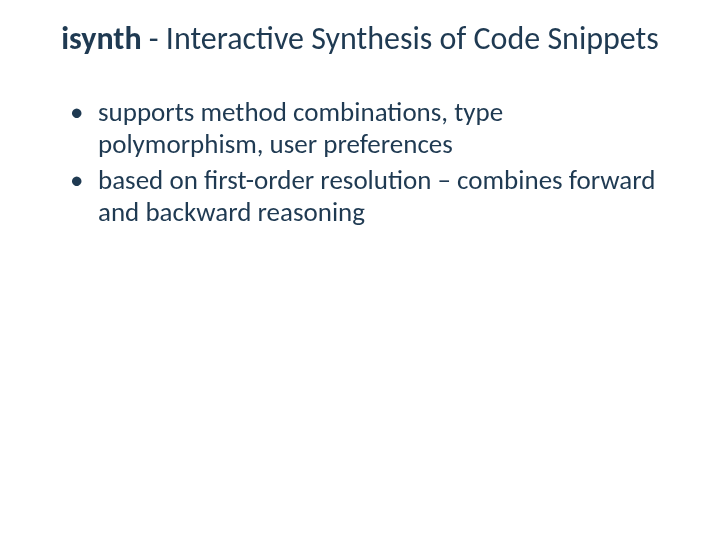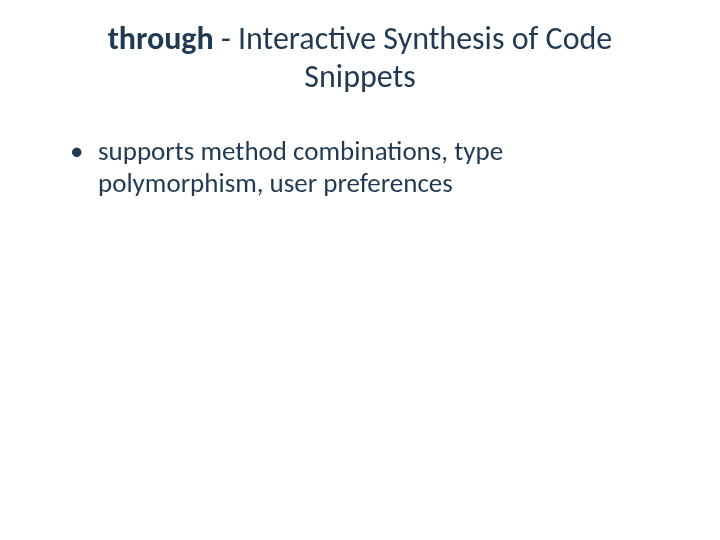--- a/index.html
+++ b/index.html
@@ -50,18 +50,19 @@
       top: 0;
       color: #1f3a52;
       font-size: 27px;
     }
   </style>
 </head>
 <body>
 
 <div class="slide">
   <h1 class="title">
-    <span class="bold">through</span><span> - Interactive Synthesis of Code Snippets</span>
+    <span class="bold">isynth</span><span> - Interactive Synthesis of Code Snippets</span>
   </h1>
   <ul class="bullets">
     <li>supports method combinations, type polymorphism, user preferences</li>
+    <li>based on first-order resolution – combines forward and backward reasoning</li>
   </ul>
 </div>
 
 </body></html>

